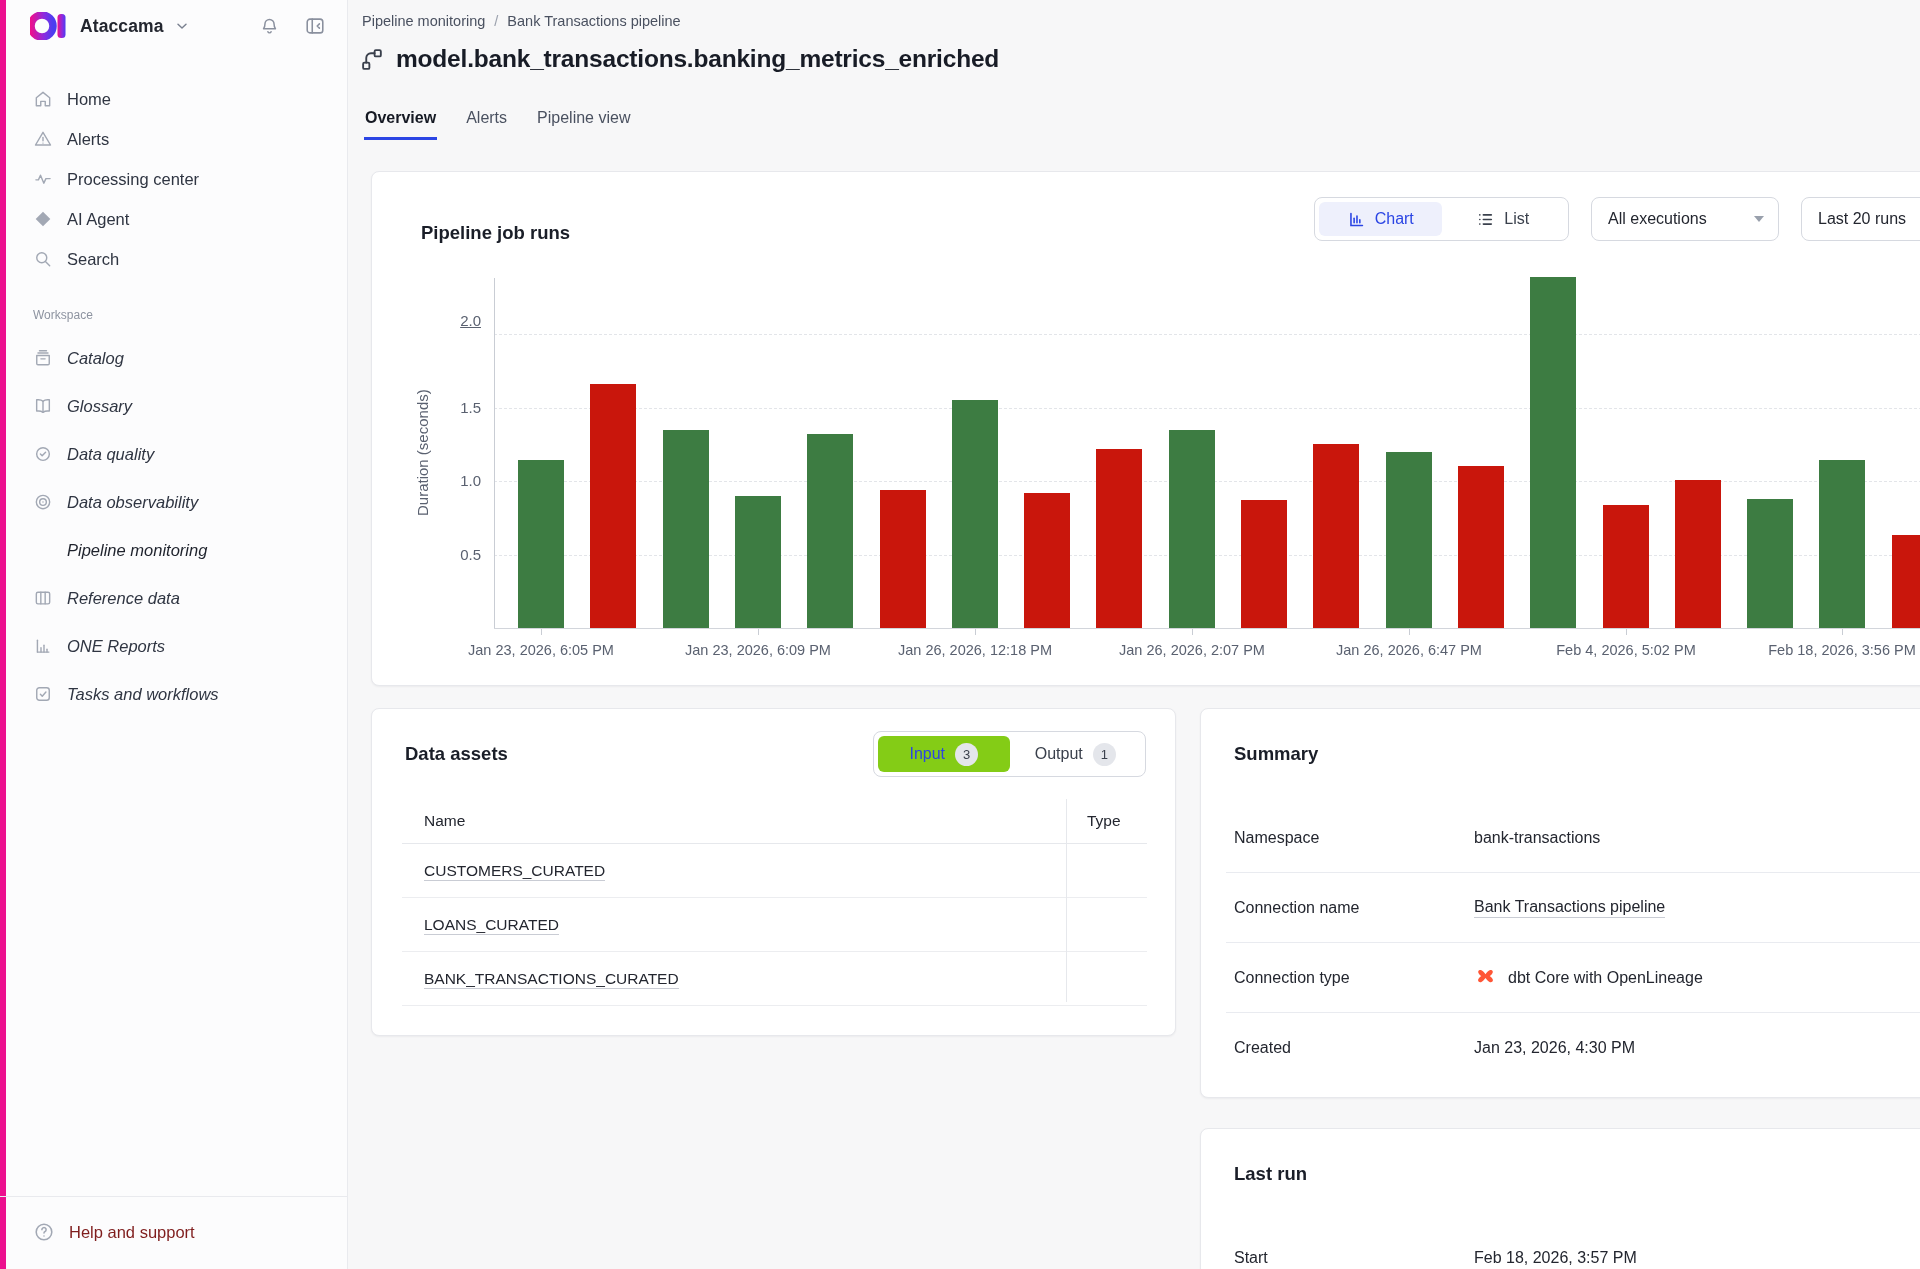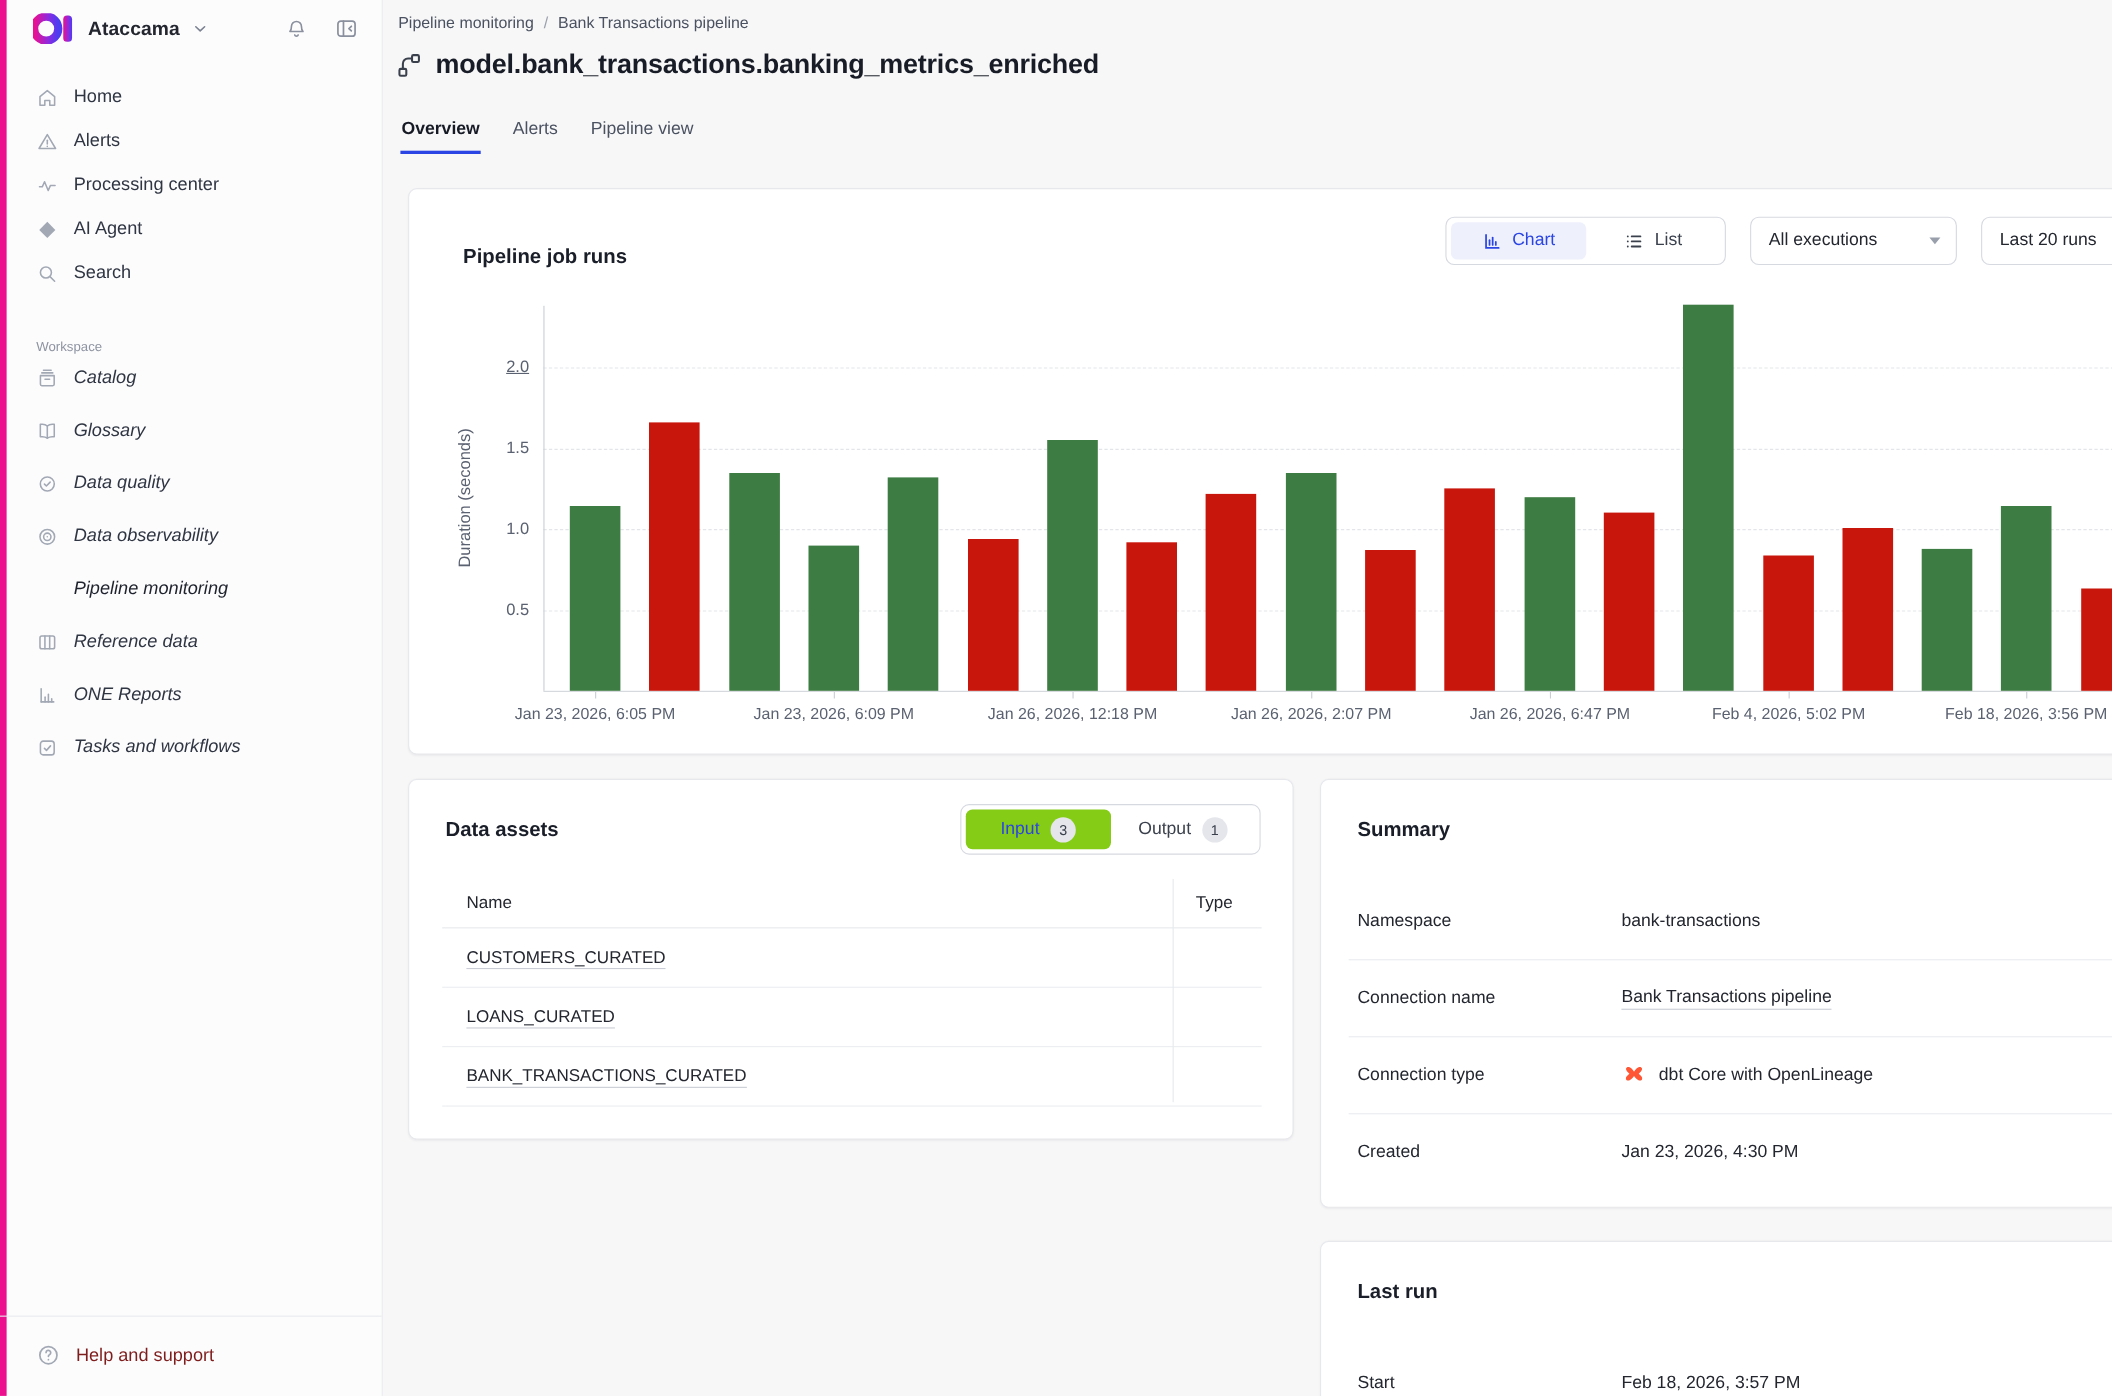--- a/index.html
+++ b/index.html
@@ -20,21 +20,21 @@
   .logo{width:38px;height:28px;margin-right:12px;flex:0 0 auto;}
   .brand-name{font-size:17.5px;font-weight:700;color:#23262F;letter-spacing:.1px;}
   .brand-caret{margin-left:10px;color:#7A8190;display:flex;}
   .hdr-icon{color:#8A909E;display:flex;align-items:center;}
   .bell{margin-left:auto;}
   .collapse{margin-left:24px;}
 
   .nav{position:absolute;left:6px;right:1px;list-style:none;margin:0;padding:0;}
   #nav-main{top:79px;}
   #nav-ws{top:334px;}
-  .nav-item{display:flex;align-items:flex-start;gap:14px;padding-left:27px;cursor:pointer;}
+  .nav-item{display:flex;align-items:center;gap:14px;padding-left:27px;cursor:pointer;}
   #nav-main .nav-item{height:40px;}
   #nav-ws .nav-item{height:48px;font-style:italic;}
   .nav-item .nico{width:20px;height:20px;color:#A2A8B4;flex:0 0 auto;display:flex;}
   .nav-item .nlabel{font-size:16.5px;color:#2F3542;}
   .nav-item.active .nlabel{color:#1E222C;}
   .section-label{position:absolute;left:33px;top:308px;font-size:12px;color:#8D93A0;}
   .sidebar-foot-divider{position:absolute;left:0;right:0;top:1196px;height:1px;background:#E9EAEE;}
   .help-item{position:absolute;left:6px;top:1208px;height:48px;display:flex;align-items:center;
     gap:14px;padding-left:27px;cursor:pointer;}
   .help-item .nico{width:22px;height:22px;color:#A2A8B4;display:flex;}
@@ -356,21 +356,21 @@
     </div>
 
     <div class="plot" id="plot">
         <div class="gridline" style="left: 122px; top: 382.5px; width: 1478px;"></div>
         <div class="ytick-label" style="left: 65px; top: 373.5px;">0.5</div>
         <div class="gridline" style="left: 122px; top: 309px; width: 1478px;"></div>
         <div class="ytick-label" style="left: 65px; top: 300px;">1.0</div>
         <div class="gridline" style="left: 122px; top: 235.5px; width: 1478px;"></div>
         <div class="ytick-label" style="left: 65px; top: 226.5px;">1.5</div>
         <div class="gridline" style="left: 122px; top: 162px; width: 1478px;"></div>
-        <div class="ytick-label" style="left: 65px; top: 153px; text-decoration: underline;">2.0</div>
+        <div class="ytick-label" style="left: 65px; top: 140px; text-decoration: underline;">2.0</div>
         <div class="yaxis" style="left: 122px; top: 106px; height: 350px;"></div>
         <div class="baseline" style="left: 122px; top: 456px; width: 1478px;"></div>
         <div class="ylabel" style="left: 42px; top: 116px; height: 330px; width: 20px;">Duration (seconds)</div>
         <div class="bar" style="left: 146px; top: 288px; width: 46px; height: 168px; background: rgb(61, 124, 66);"></div>
         <div class="bar" style="left: 218px; top: 212px; width: 46px; height: 244px; background: rgb(201, 22, 12);"></div>
         <div class="bar" style="left: 291px; top: 258px; width: 46px; height: 198px; background: rgb(61, 124, 66);"></div>
         <div class="bar" style="left: 363px; top: 324px; width: 46px; height: 132px; background: rgb(61, 124, 66);"></div>
         <div class="bar" style="left: 435px; top: 262px; width: 46px; height: 194px; background: rgb(61, 124, 66);"></div>
         <div class="bar" style="left: 508px; top: 318px; width: 46px; height: 138px; background: rgb(201, 22, 12);"></div>
         <div class="bar" style="left: 580px; top: 228px; width: 46px; height: 228px; background: rgb(61, 124, 66);"></div>

